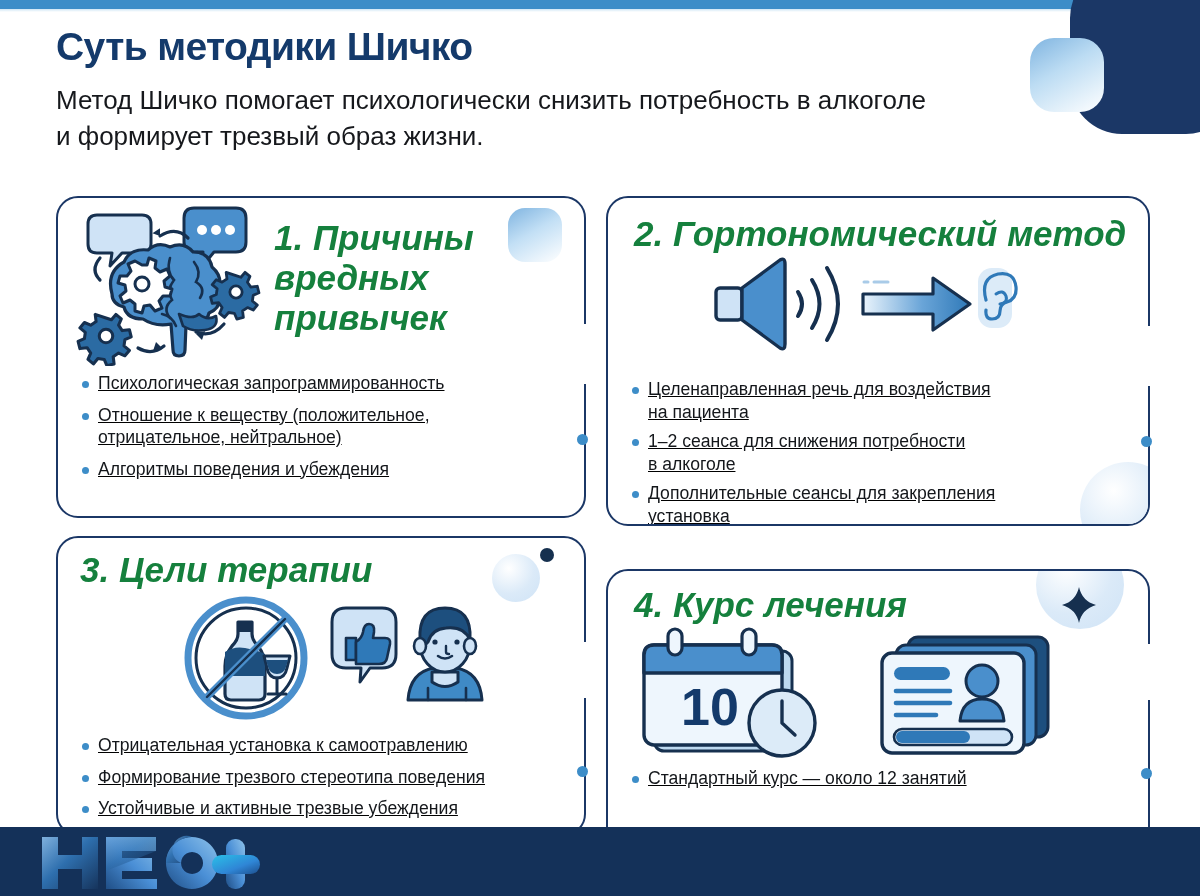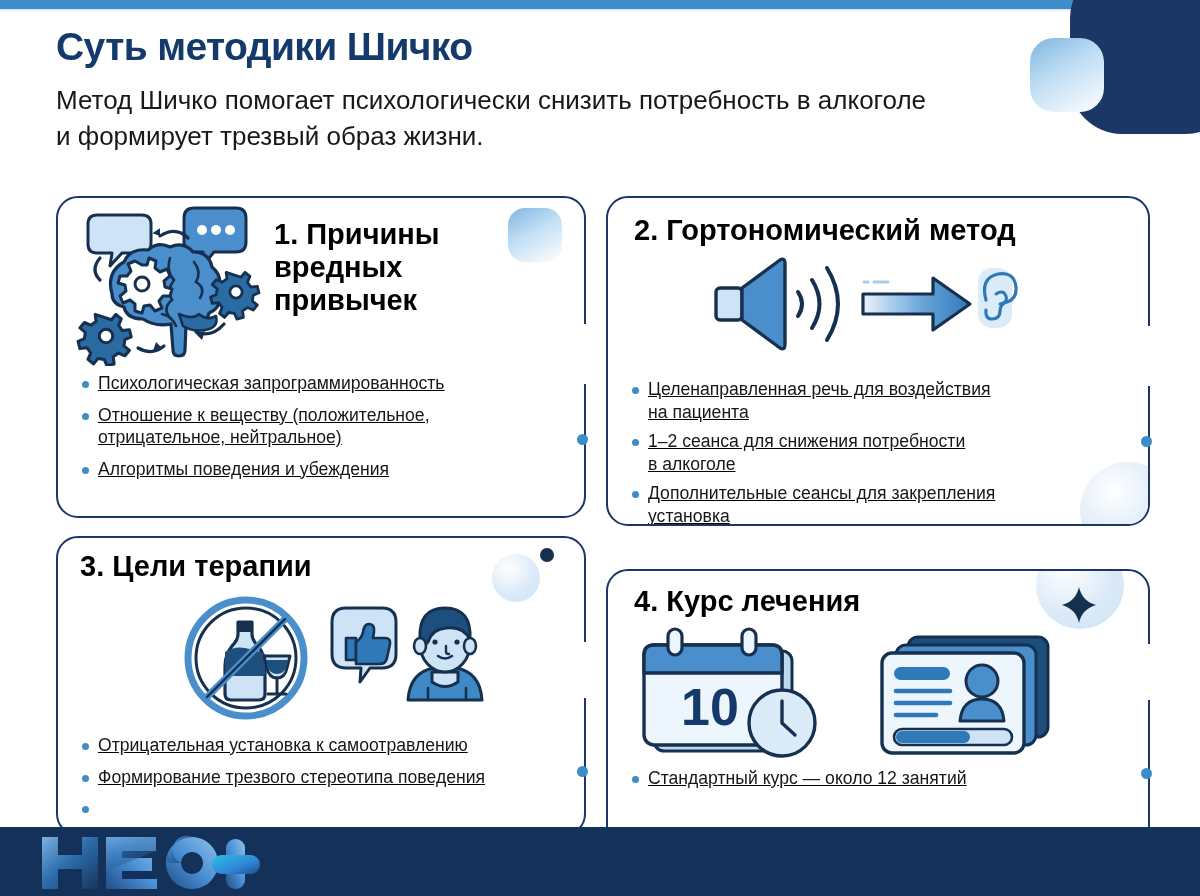--- a/index.html
+++ b/index.html
@@ -79,22 +79,23 @@
     background:radial-gradient(circle at 35% 30%,#ffffff 0%,#dbeaf8 55%,#cfe3f6 100%);
   }
   .deco-dot-navy{
     position:absolute; width:14px; height:14px; border-radius:50%; background:#16304f;
   }
   .deco-spark{ position:absolute; }
 
   
   .card-head{ position:absolute; }
   .card-title{
-    font-size:29px; font-weight:bold; color:#000000; line-height:1.14;
+    font-size:35px; font-weight:bold; color:#15803d; line-height:1.14;
     white-space:pre-line;
+    font-style:italic;
   }
   .bullets{ position:absolute; left:24px; right:20px;text-decoration:underline; }
   .bullet{
     display:flex; align-items:flex-start; margin-bottom:9px;
   }
   .bullet .dot{
     flex:0 0 auto; width:7px; height:7px; border-radius:50%;
     background:#3d8dc8; margin:9px 9px 0 0;
   }
   .bullet .txt{
@@ -316,20 +317,21 @@
       <div class="bullet">
         <span class="dot"></span>
         <span class="txt">Отрицательная установка к самоотравлению</span>
       </div>
       <div class="bullet">
         <span class="dot"></span>
         <span class="txt">Формирование трезвого стереотипа поведения</span>
       </div>
       <div class="bullet">
         <span class="dot"></span>
+        <span class="txt">Устойчивые и активные трезвые убеждения</span>
       </div>
     </div>
   </div>
   <div class="notch" style="left:521px; top:446px; height:56px;"></div>
   <div class="notch-dot" style="left:521px; top:570px;"></div>
 
   <div class="card c4">
     <div class="deco-circle-light" style="right:24px; top:-30px; width:88px; height:88px;"></div>
     <div class="deco-spark" style="right:52px; top:16px;">
       <svg width="34" height="36" viewBox="0 0 34 36">

